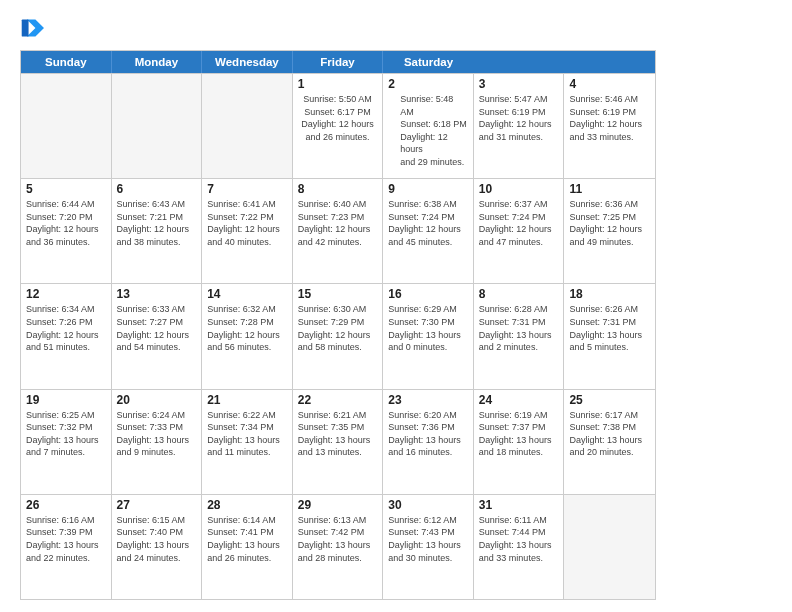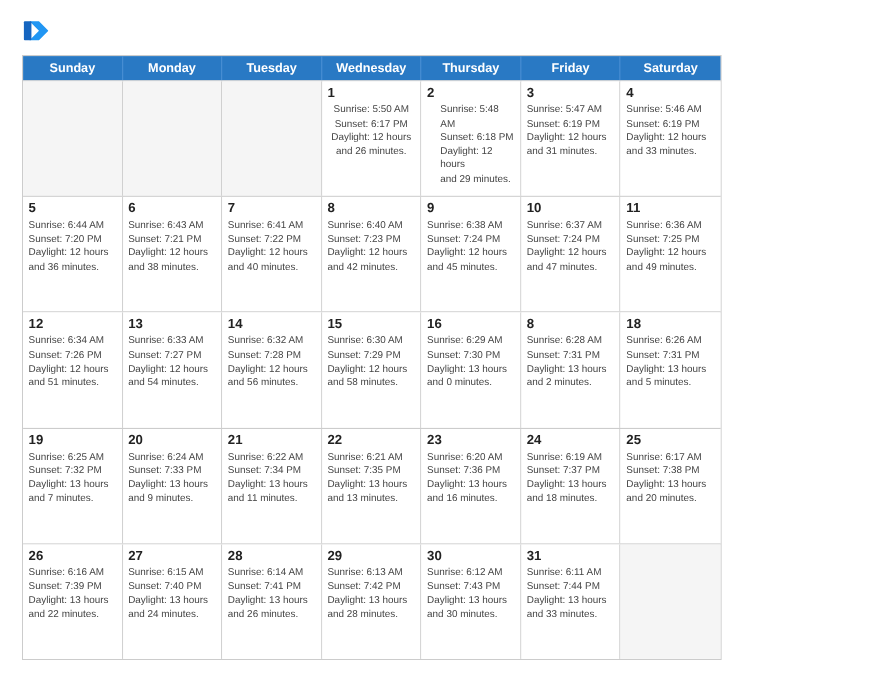--- a/index.html
+++ b/index.html
@@ -125,23 +125,21 @@
     <div class="title-block">
       <div class="month-title"></div>
       <div class="subtitle"></div>
     </div>
   </div>
 
   <div class="calendar">
     <div class="cal-header">
     <div class="cal-header-cell">Sunday</div>
         <div class="cal-header-cell">Monday</div>
-        <div class="cal-header-cell">Tuesday</div>
         <div class="cal-header-cell">Wednesday</div>
-        <div class="cal-header-cell">Thursday</div>
         <div class="cal-header-cell">Friday</div>
         <div class="cal-header-cell">Saturday</div>
       </div>
     <div class="cal-body">
     <div class="cal-row">
           <div class="cal-cell empty"></div>
           <div class="cal-cell empty"></div>
           <div class="cal-cell empty"></div>
           <div class="cal-cell">
             <div class="day-number">1</div>

